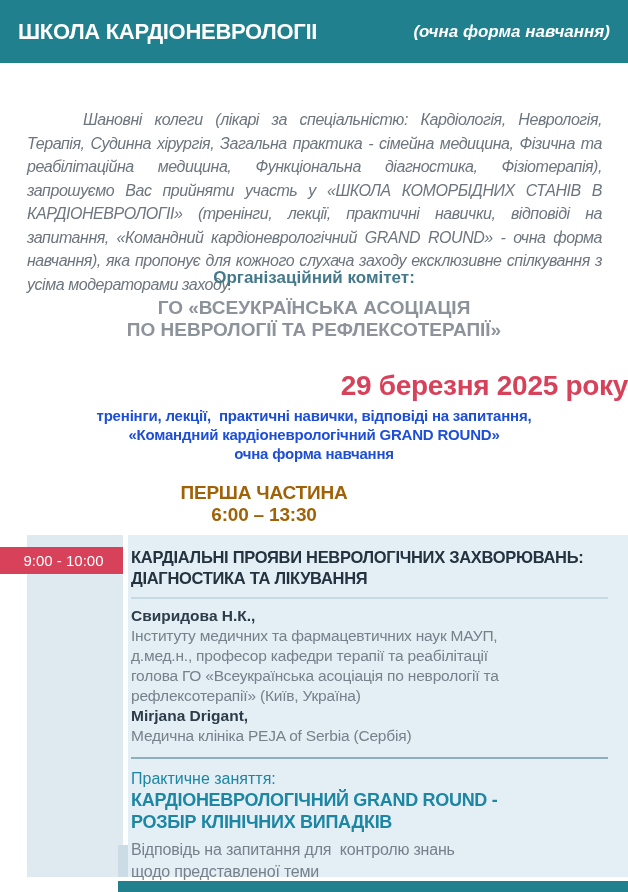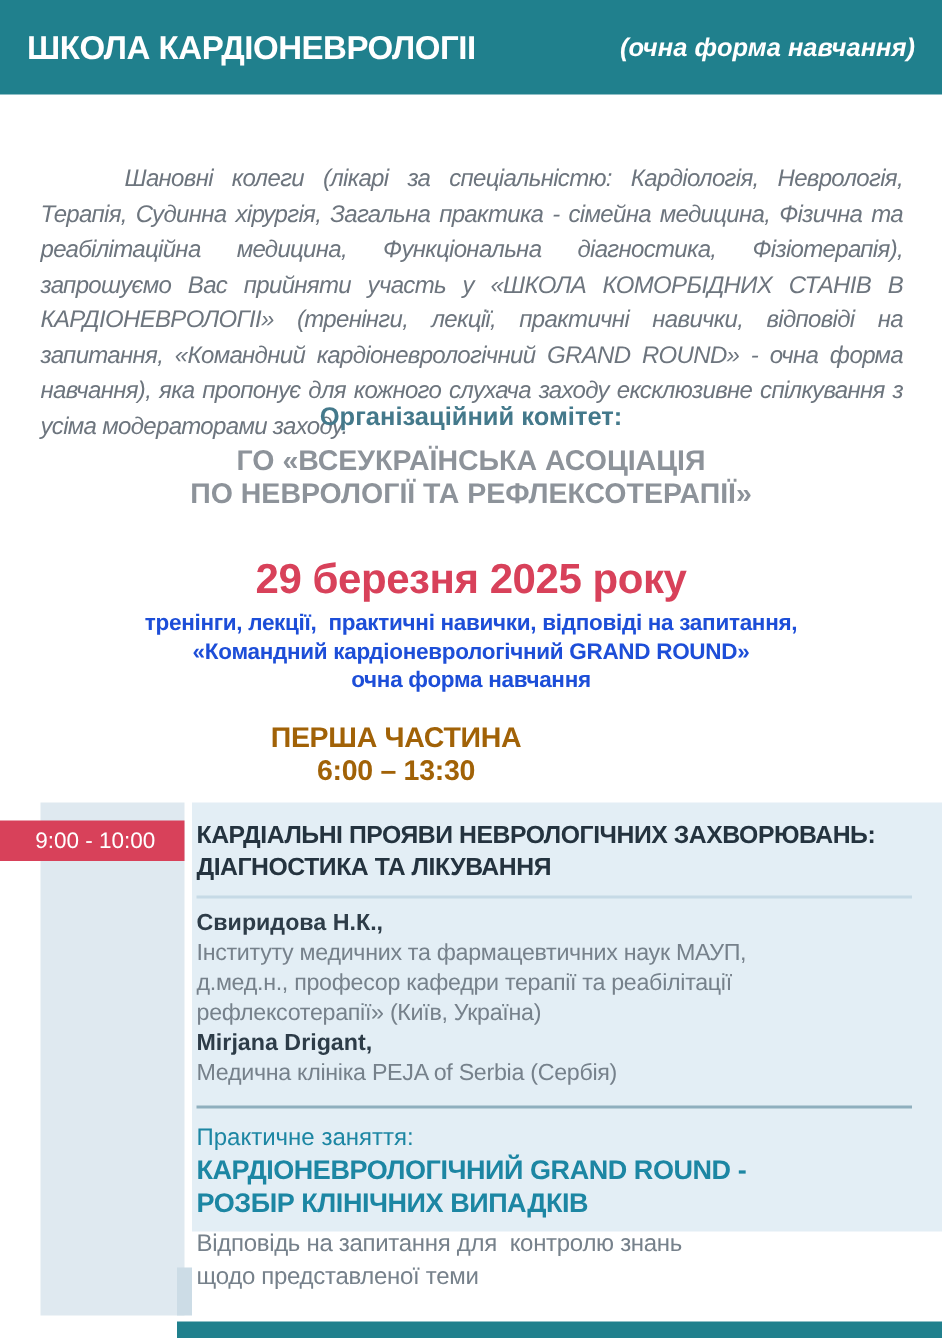--- a/index.html
+++ b/index.html
@@ -20,37 +20,37 @@
     position:absolute;top:92px;left:27px;width:575px;
     font-size:16px;font-style:italic;color:#6d757e;line-height:23.5px;
     text-align:justify;text-indent:56px;letter-spacing:-0.45px;
   }
   
   .committee{position:absolute;top:268px;left:0;width:628px;text-align:center;}
   .committee-heading{color:#44798b;font-size:17px;font-weight:bold;margin:0 0 9px 0;}
   .committee-org{color:#8d939a;font-size:19px;font-weight:bold;line-height:22px;margin:0;}
   
   .event-date{
-    position:absolute;top:370px;left:0;width:628px;text-align:center;
+    position:absolute;top:370px;left:0;width:628px;text-align:right;
     color:#d8415a;font-size:28px;font-weight:bold;letter-spacing:-0.3px;
   }
   .event-desc{
     position:absolute;top:406px;left:0;width:628px;text-align:center;
     color:#1d4ed8;font-size:15px;font-weight:bold;line-height:19px;white-space:pre-wrap;letter-spacing:-0.2px;
   }
   
   .part{
     position:absolute;top:482px;left:0;width:528px;text-align:center;
     color:#a16207;font-size:19px;font-weight:bold;line-height:22px;letter-spacing:-0.2px;
   }
   
   .rail{position:absolute;left:27px;top:535px;width:96px;height:342px;background:#dfe9f0;}
   .gap-accent{position:absolute;left:118px;top:845px;width:10px;height:32px;background:#ccdce6;}
   .panel{
-    position:absolute;left:128px;top:535px;width:500px;height:286px;background:#e3eef5;
+    position:absolute;left:128px;top:535px;width:500px;height:342px;background:#e3eef5;
     box-sizing:border-box;padding:12px 20px 0 3px;
   }
   .time-badge{
     position:absolute;left:0;top:547px;width:123px;height:27px;background:#d8415a;
     color:#fff;font-size:15px;display:flex;align-items:center;justify-content:center;
     padding-left:4px;box-sizing:border-box;white-space:nowrap;
   }
   .session-title{color:#24333f;font-size:16.5px;font-weight:bold;line-height:21px;letter-spacing:-0.3px;margin:0;}
   .divider1{height:2px;background:#c6dae6;border:none;margin:8px 0 7px 0;width:477px;}
   .speaker-name{color:#2d3c48;font-weight:bold;font-size:15.5px;line-height:20px;}
@@ -86,20 +86,21 @@
 <div class="rail"></div>
 <div class="gap-accent"></div>
 
 <div class="panel">
   <p class="session-title"><span>КАРДІАЛЬНІ ПРОЯВИ НЕВРОЛОГІЧНИХ ЗАХВОРЮВАНЬ:</span><br><span>ДІАГНОСТИКА ТА ЛІКУВАННЯ</span></p>
   <div class="divider1"></div>
   <div>
     <div class="speaker-name">Свиридова Н.К.,</div>
     <div class="speaker-bio">Інституту медичних та фармацевтичних наук МАУП,</div>
     <div class="speaker-bio">д.мед.н., професор кафедри терапії та реабілітації</div>
+    <div class="speaker-bio">голова ГО «Всеукраїнська асоціація по неврології та</div>
     <div class="speaker-bio">рефлексотерапії» (Київ, Україна)</div>
     <div class="speaker-name">Mirjana Drigant,</div>
     <div class="speaker-bio">Медична клініка PEJA of Serbia (Сербія)</div>
   </div>
   <div class="divider2"></div>
   <div>
     <div class="practice-label">Практичне заняття:</div>
     <p class="practice-title"><span>КАРДІОНЕВРОЛОГІЧНИЙ GRAND ROUND -</span><br><span>РОЗБІР КЛІНІЧНИХ ВИПАДКІВ</span></p>
     <div class="practice-desc"><span>Відповідь на запитання для  контролю знань</span><br><span>щодо представленої теми</span></div>
   </div>

